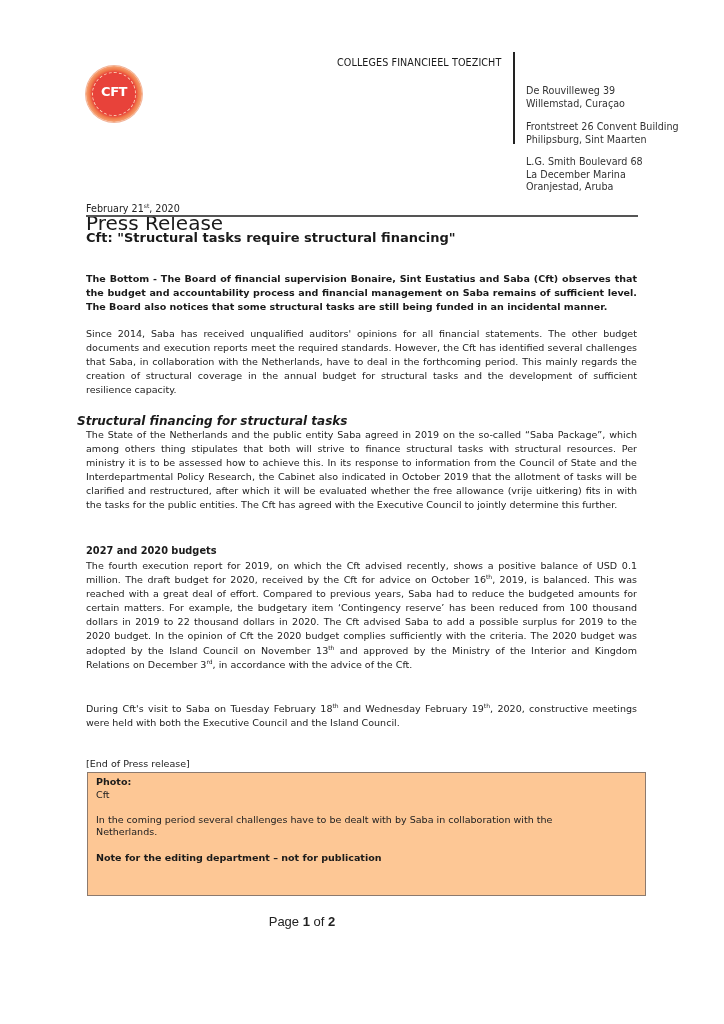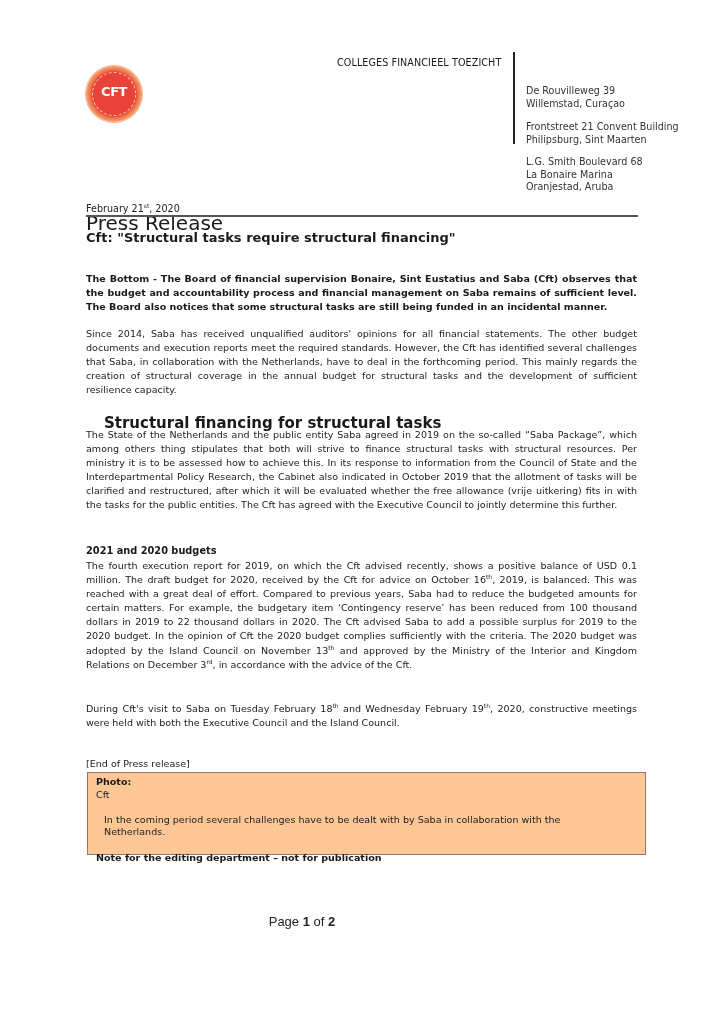--- a/index.html
+++ b/index.html
@@ -33,28 +33,28 @@
   #press-date { left: 86px; top: 202px; font-size: 9.6px; color: #222; }
   #press-date sup { font-size: 6px; }
   #rule { left: 86px; top: 215px; width: 552px; height: 2px; background: #555; }
   #headline { left: 86px; top: 230px; font-size: 13px; font-weight: bold; }
   .para {
     left: 86px; width: 551px; font-size: 9.55px; line-height: 14.1px; text-align: justify; color: #222;
   }
   .para sup { font-size: 6px; line-height: 0; }
   #lead { top: 272px; font-weight: bold; color: #1a1a1a; }
   #p1 { top: 327px; }
-  #h-structural { left: 104px; top: 414px; font-size: 15px; font-weight: bold; }
+  #h-structural { left: 77px; top: 414px; font-size: 12px; font-weight: bold; font-style: italic; }
   #p2 { top: 428px; }
   #h-budgets { left: 86px; top: 545px; font-size: 9.8px; font-weight: bold; }
   #p3 { top: 559px; }
   #p4 { top: 702px; }
   #end-note { left: 86px; top: 744px; font-size: 9.55px; color: #222; margin-top: 14px; }
   #note-box {
-    left: 87px; top: 772px; width: 559px; height: 83px; background: #fdc795; border: 1px solid #8c7a6e; box-sizing: border-box;
+    left: 87px; top: 772px; width: 559px; height: 124px; background: #fdc795; border: 1px solid #8c7a6e; box-sizing: border-box;
     padding: 3px 8px 0 8px; font-size: 9.55px; line-height: 12.6px; color: #222;
   }
   #note-box .b { font-weight: bold; color: #1a1a1a; }
   #note-box .gap { height: 12.6px; }
   #page-num { left: 0; width: 604px; top: 914px; text-align: center; font-family: "Liberation Sans", sans-serif; font-size: 13px; color: #222; }
   #page-num b { font-weight: bold; }
 </style>
 </head>
 <body>
 
@@ -64,50 +64,50 @@
 </div>
 
 <div id="org-name" class="abs">COLLEGES FINANCIEEL TOEZICHT</div>
 <div id="addr-bar" class="abs"></div>
 
 <div id="addr-0" class="abs addr">
   <div>De Rouvilleweg 39</div>
   <div>Willemstad, Curaçao</div>
 </div>
 <div id="addr-1" class="abs addr">
-  <div>Frontstreet 21 Convent Building</div>
+  <div>Frontstreet 26 Convent Building</div>
   <div>Philipsburg, Sint Maarten</div>
 </div>
 <div id="addr-2" class="abs addr">
   <div>L.G. Smith Boulevard 68</div>
-  <div>La Bonaire Marina</div>
+  <div>La December Marina</div>
   <div>Oranjestad, Aruba</div>
 </div>
 
 <div id="press-title" class="abs">Press Release</div>
 <div id="press-date" class="abs"><span>February 21</span><sup>st</sup><span>, 2020</span></div>
 <div id="rule" class="abs"></div>
 
 <div id="headline" class="abs">Cft: "Structural tasks require structural financing"</div>
 
 <div id="lead" class="abs para">The Bottom - The Board of financial supervision Bonaire, Sint Eustatius and Saba (Cft) observes that the budget and accountability process and financial management on Saba remains of sufficient level. The Board also notices that some structural tasks are still being funded in an incidental manner.</div>
 <div id="p1" class="abs para">Since 2014, Saba has received unqualified auditors' opinions for all financial statements. The other budget documents and execution reports meet the required standards. However, the Cft has identified several challenges that Saba, in collaboration with the Netherlands, have to deal in the forthcoming period. This mainly regards the creation of structural coverage in the annual budget for structural tasks and the development of sufficient resilience capacity.</div>
 
 <div id="h-structural" class="abs">Structural financing for structural tasks</div>
 <div id="p2" class="abs para">The State of the Netherlands and the public entity Saba agreed in 2019 on the so-called “Saba Package”, which among others thing stipulates that both will strive to finance structural tasks with structural resources. Per ministry it is to be assessed how to achieve this. In its response to information from the Council of State and the Interdepartmental Policy Research, the Cabinet also indicated in October 2019 that the allotment of tasks will be clarified and restructured, after which it will be evaluated whether the free allowance (vrije uitkering) fits in with the tasks for the public entities. The Cft has agreed with the Executive Council to jointly determine this further.</div>
 
-<div id="h-budgets" class="abs">2021 and 2020 budgets</div>
+<div id="h-budgets" class="abs">2027 and 2020 budgets</div>
 <div id="p3" class="abs para"><span>The fourth execution report for 2019, on which the Cft advised recently, shows a positive balance of USD 0.1 million. The draft budget for 2020, received by the Cft for advice on October 16</span><sup>th</sup><span>, 2019, is balanced. This was reached with a great deal of effort. Compared to previous years, Saba had to reduce the budgeted amounts for certain matters. For example, the budgetary item ‘Contingency reserve’ has been reduced from 100 thousand dollars in 2019 to 22 thousand dollars in 2020. The Cft advised Saba to add a possible surplus for 2019 to the 2020 budget. In the opinion of Cft the 2020 budget complies sufficiently with the criteria. The 2020 budget was adopted by the Island Council on November 13</span><sup>th</sup><span> and approved by the Ministry of the Interior and Kingdom Relations on December 3</span><sup>rd</sup><span>, in accordance with the advice of the Cft.</span></div>
 
 <div id="p4" class="abs para"><span>During Cft's visit to Saba on Tuesday February 18</span><sup>th</sup><span> and Wednesday February 19</span><sup>th</sup><span>, 2020, constructive meetings were held with both the Executive Council and the Island Council.</span></div>
 
 <div id="end-note" class="abs">[End of Press release]</div>
 
 <div id="note-box" class="abs">
   <div class="b">Photo:</div>
   <div>Cft</div>
   <div class="gap"></div>
-  <div style="width:470px;margin-left:8px;">In the coming period several challenges have to be dealt with by Saba in collaboration with the Netherlands.</div>
+  <div style="width:470px;">In the coming period several challenges have to be dealt with by Saba in collaboration with the Netherlands.</div>
   <div class="gap"></div>
   <div class="b">Note for the editing department – not for publication</div>
 </div>
 
 <div id="page-num" class="abs"><span>Page</span> <b>1</b> <span>of</span> <b>2</b></div>
 
 </body></html>

